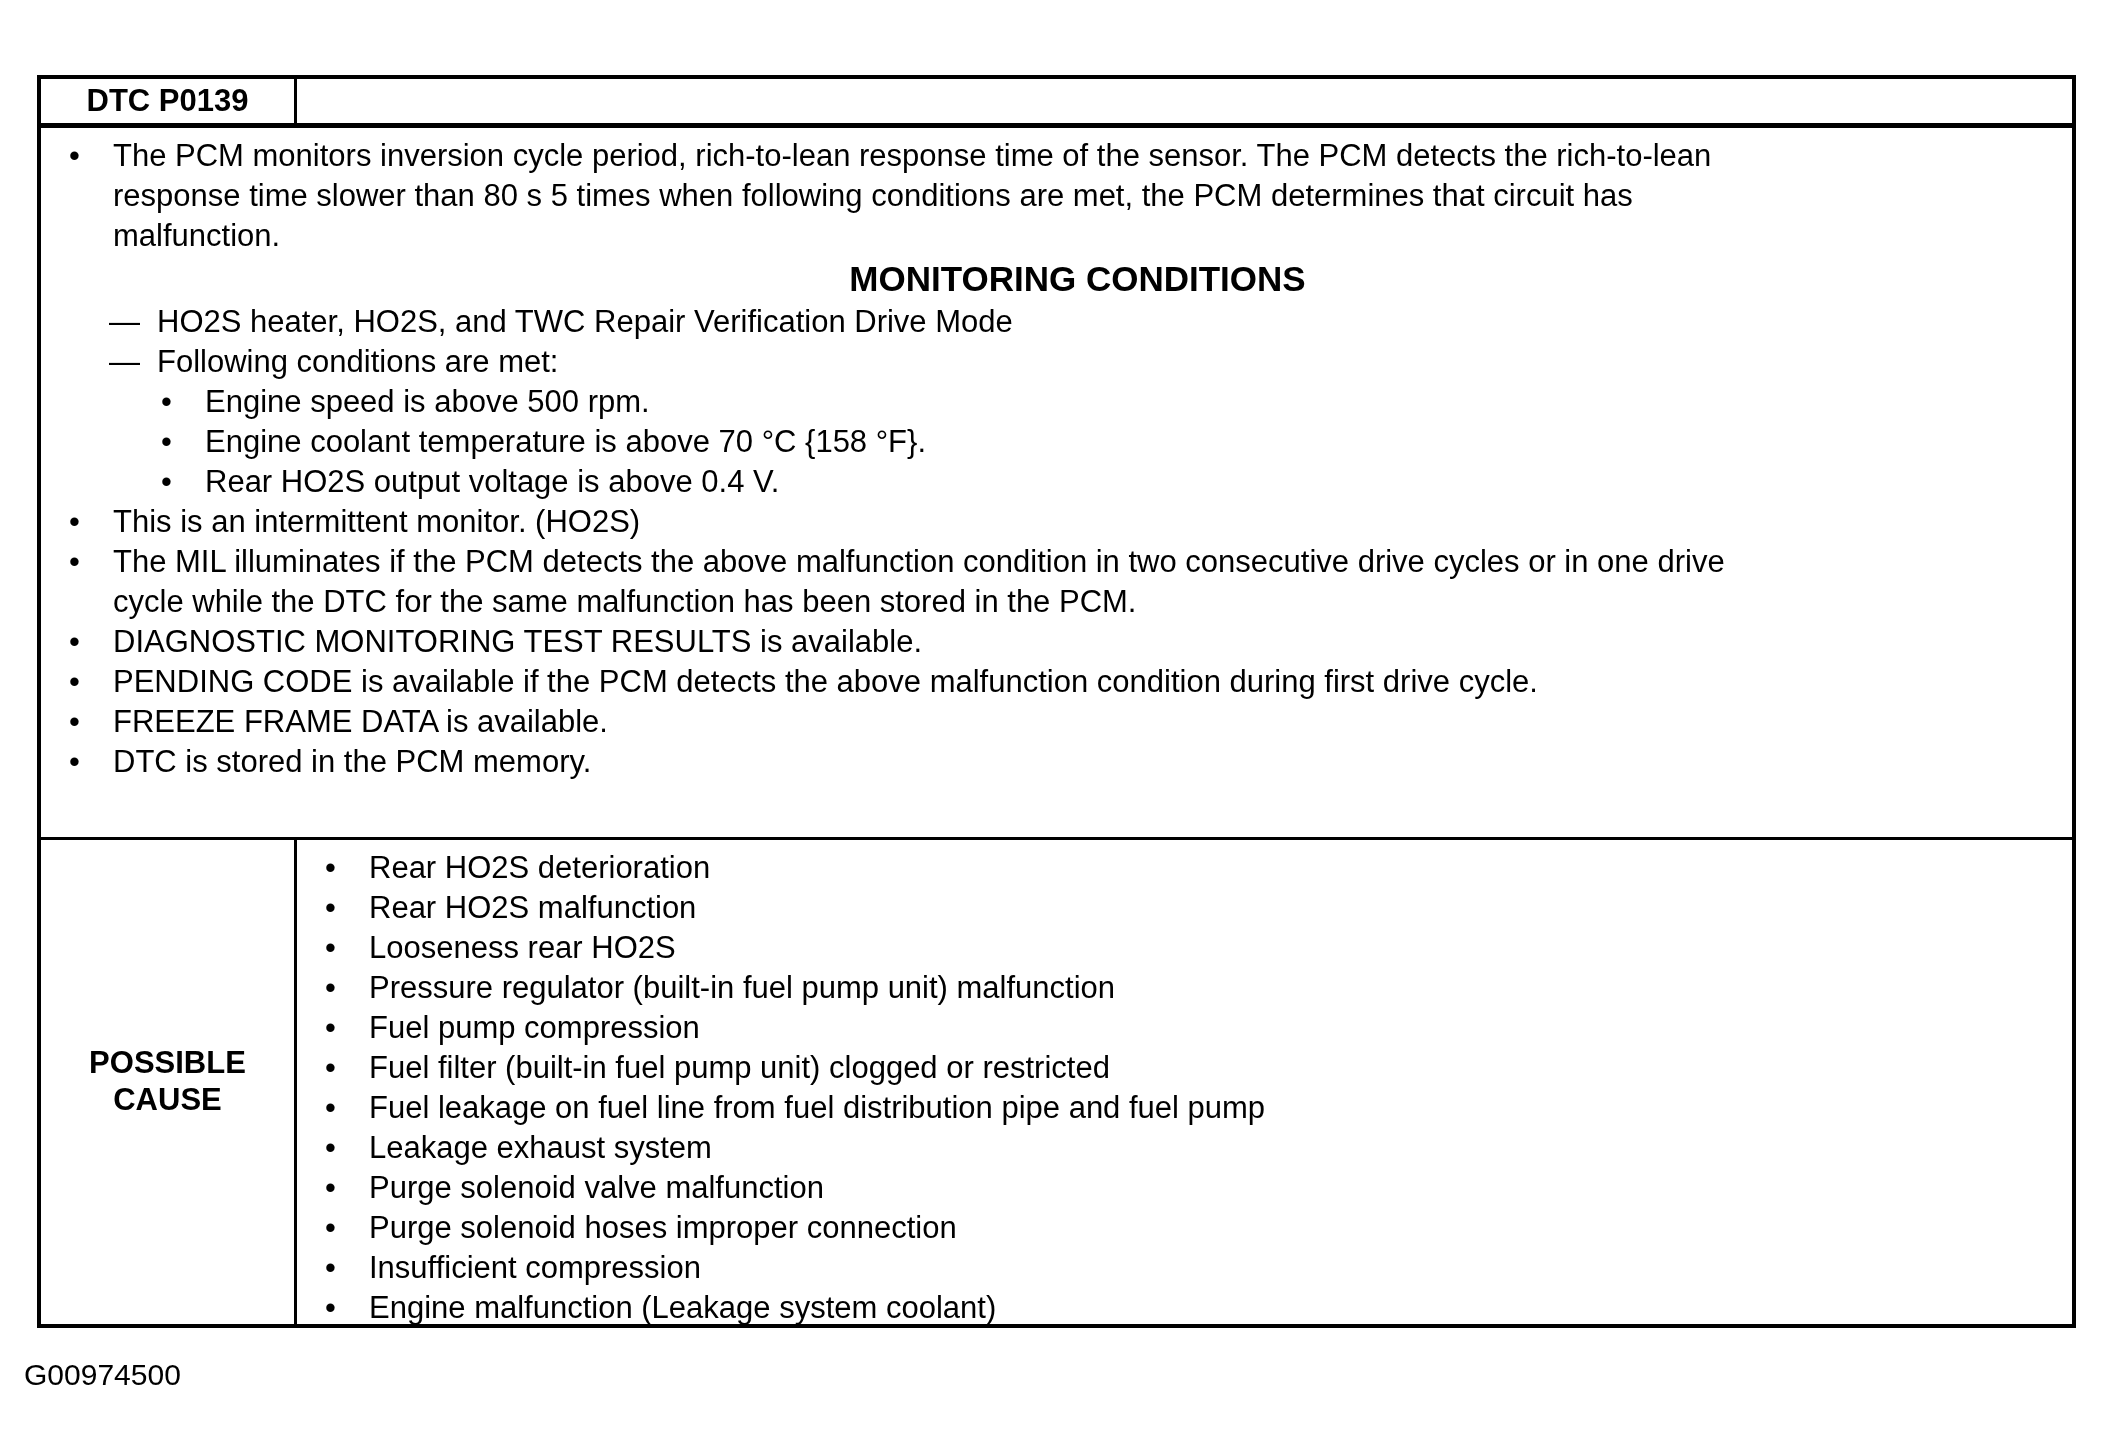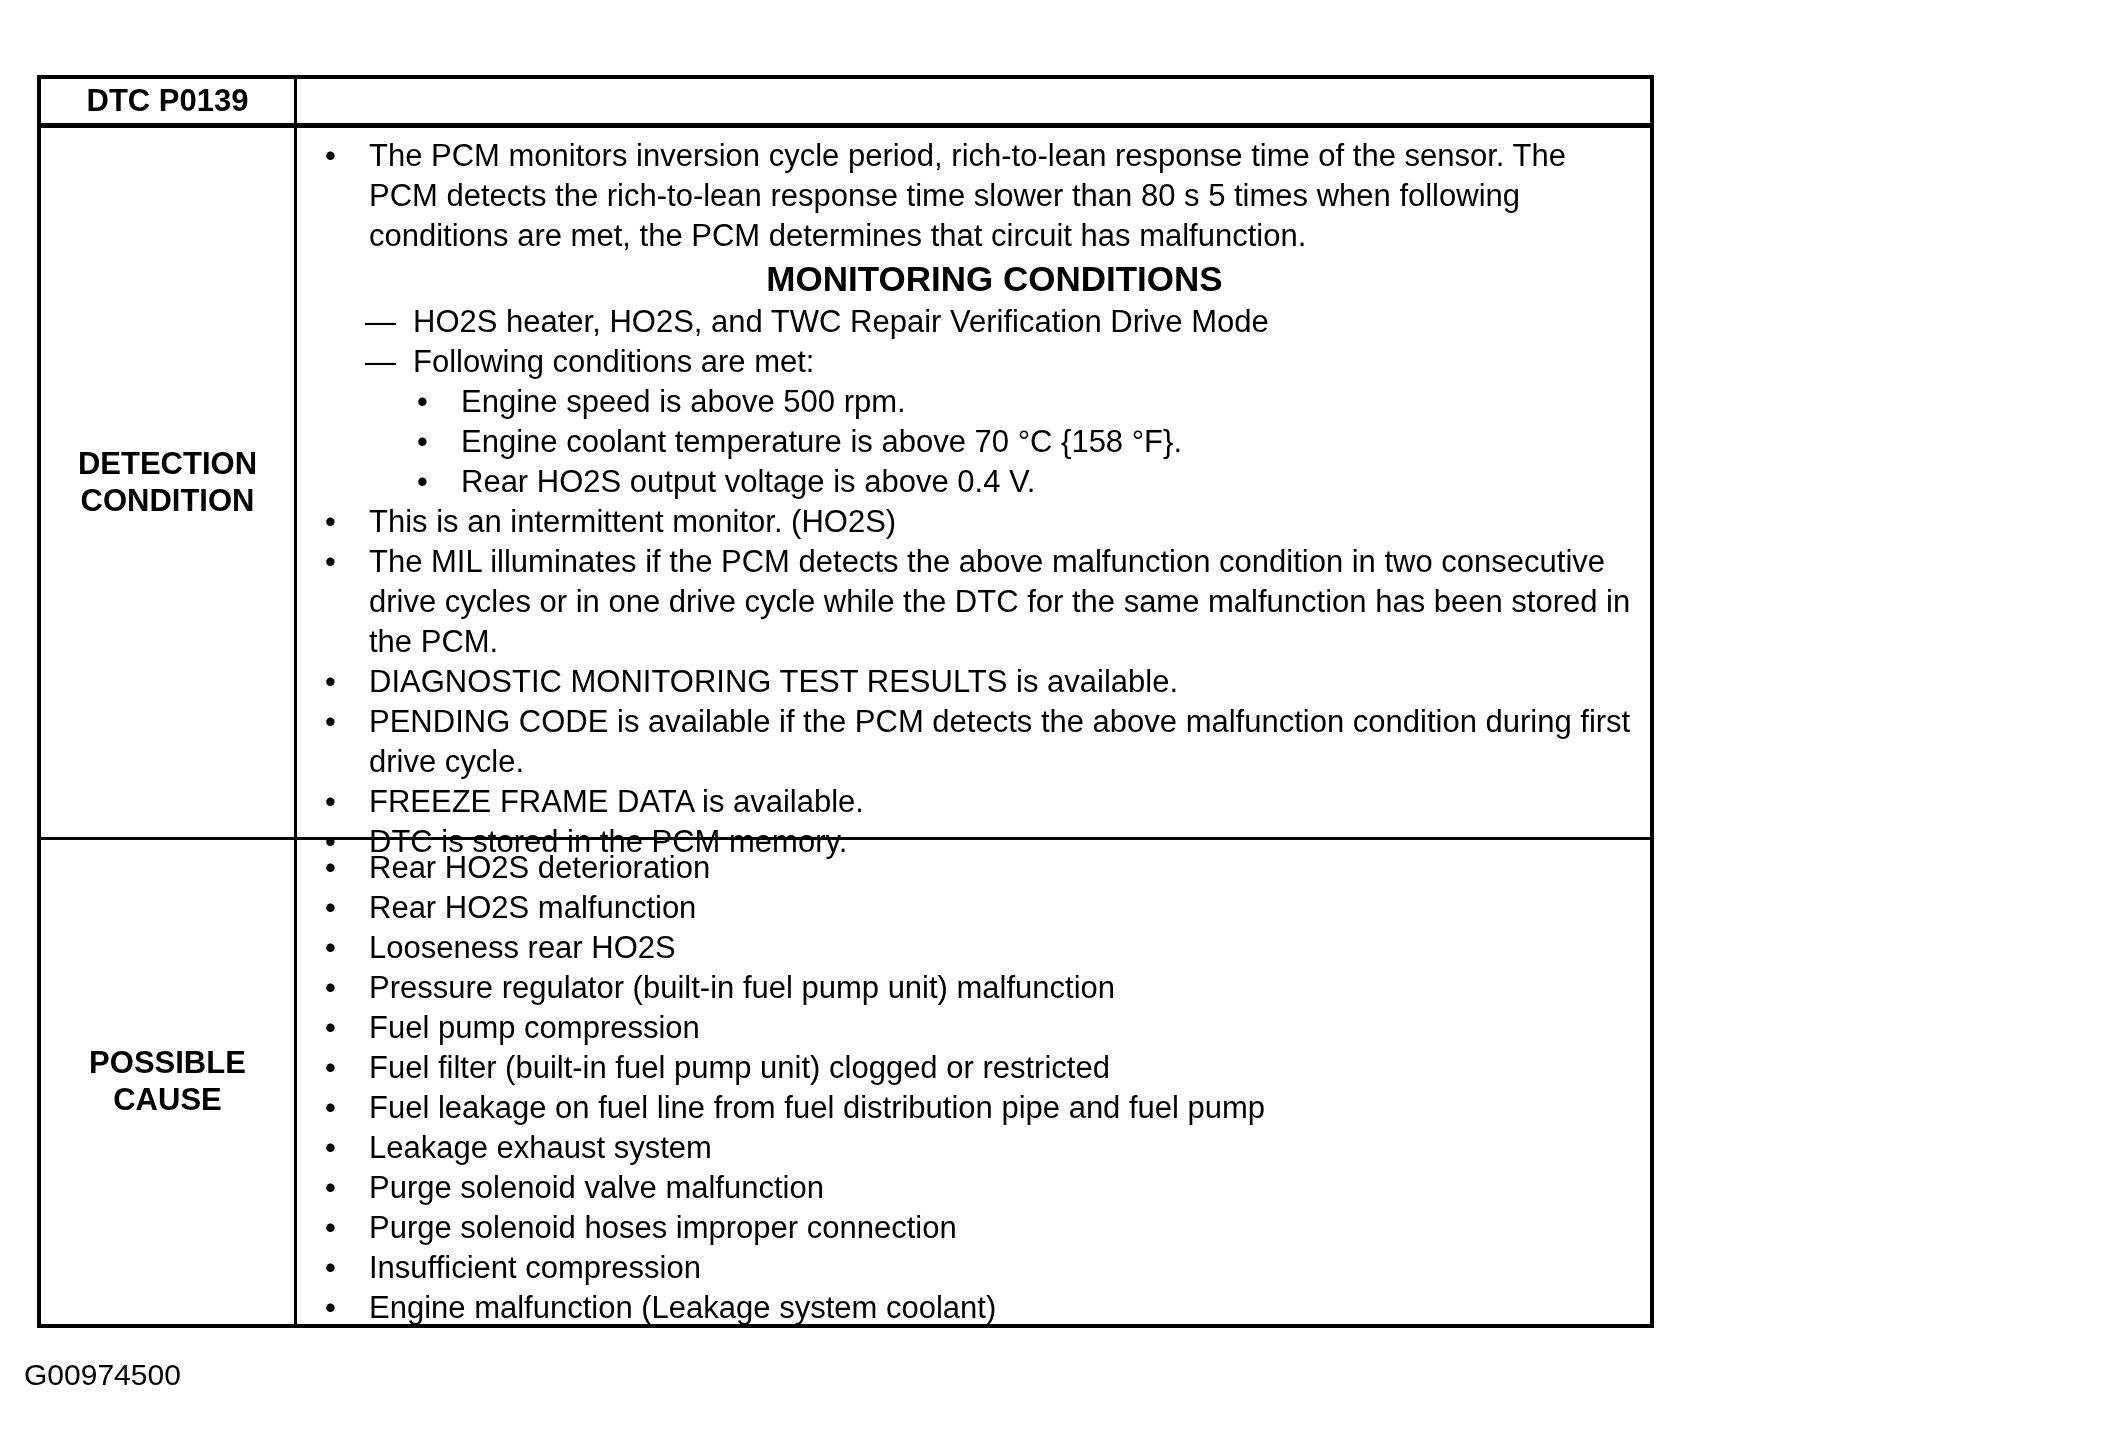--- a/index.html
+++ b/index.html
@@ -7,21 +7,21 @@
     position: relative;
     width: 2116px; height: 1453px;
     background: #ffffff;
     font-family: "Liberation Sans", sans-serif;
     color: #000000;
     overflow: hidden;
   }
   .dtc-table {
     position: absolute;
     left: 37px; top: 75px;
-    width: 1617px;
+    width: 2039px;
     border: 4px solid #000;
     box-sizing: border-box;
     background: #fff;
   }
   .row { display: flex; box-sizing: border-box; }
   .header-row { height: 49px; border-bottom: 5px solid #000; }
   .detect-row { height: 712px; border-bottom: 3px solid #000; }
   .cause-row  { height: 484px; }
   .cell-label {
     width: 256px; flex: 0 0 256px;
@@ -62,21 +62,20 @@
 <body>
 
 <div class="page">
   <div class="dtc-table">
 
     <div class="row header-row">
       <div class="cell-label">DTC P0139</div>
     </div>
 
     <div class="row detect-row">
-      <div class="cell-label">DETECTION CONDITION</div>
       <div class="cell-content rich">
           <div class="li lvl1">
             <span class="marker">•</span>
             <div class="txt"><span>The PCM monitors inversion cycle period, rich-to-lean response time of the sensor. The PCM detects the rich-to-lean response time slower than </span><span class="b">80 s</span><span> 5 times when following conditions are met, the PCM determines that circuit has malfunction.</span></div>
           </div>
           <div class="h ind1"><span>MONITORING CONDITIONS</span></div>
           <div class="li dash">
             <span class="marker">—</span>
             <div class="txt"><span>HO2S heater, HO2S, and TWC Repair Verification Drive Mode</span></div>
           </div>

